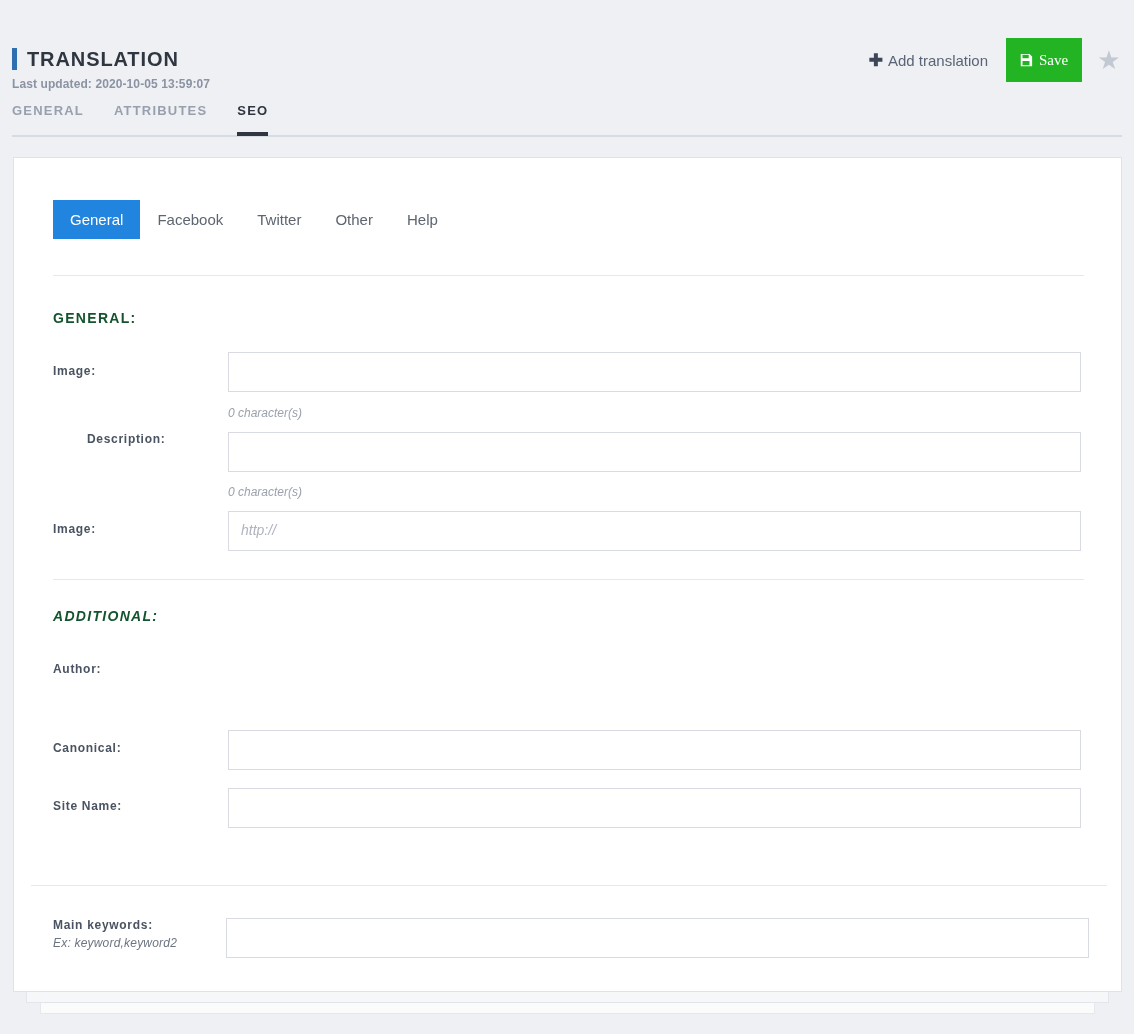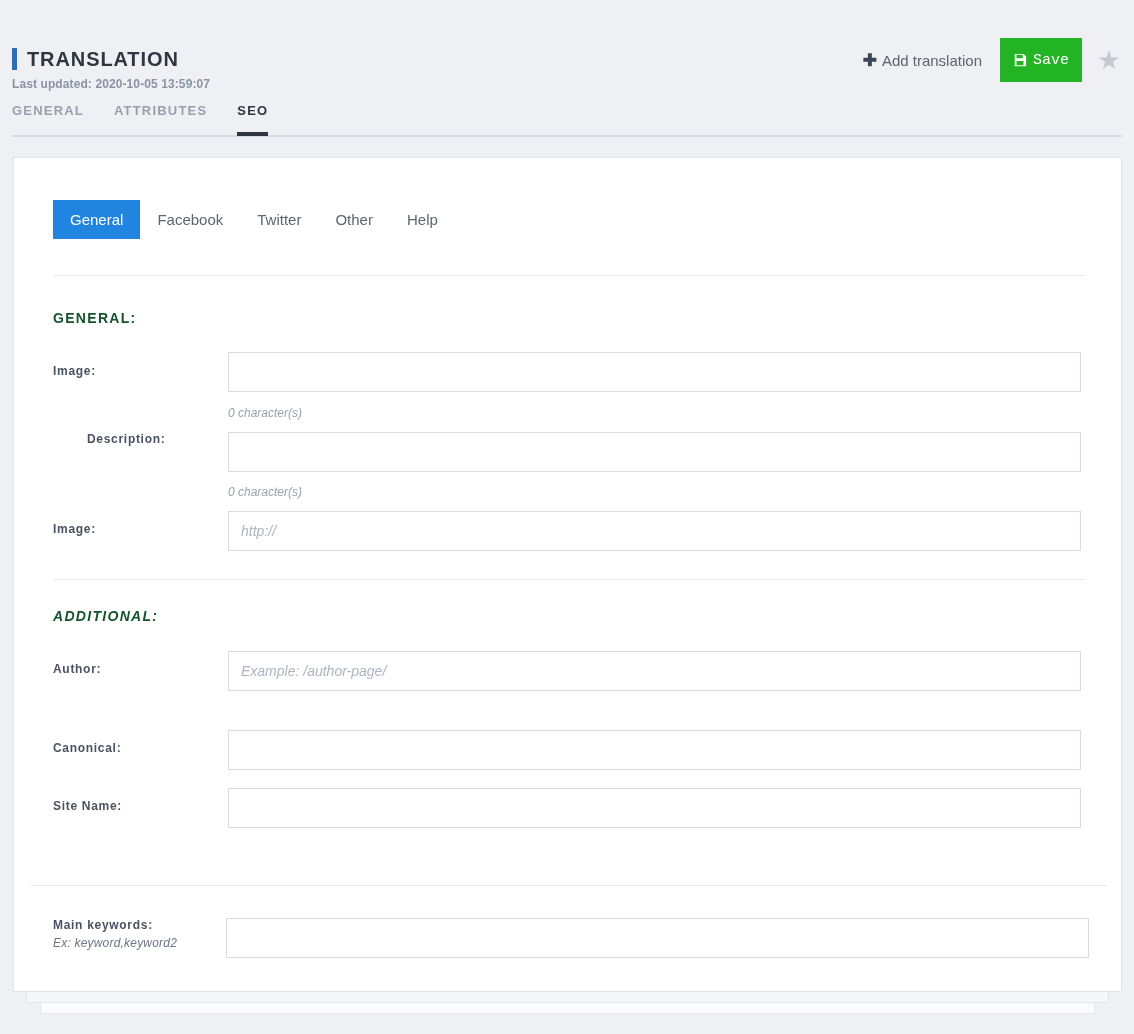--- a/index.html
+++ b/index.html
@@ -81,29 +81,29 @@
   .plus-icon {
     font-size: 17px;
     font-weight: bold;
     color: #3c4657;
     margin-right: 5px;
     line-height: 1;
   }
   .save-btn {
     display: flex;
     align-items: center;
-    justify-content: space-between;
+    justify-content: flex-start;
     background: #22b422;
     color: #ffffff;
     border: none;
     height: 44px;
     min-width: 76px;
     padding: 0 13px;
     font-size: 15px;
-    font-family: Liberation Mono, monospace;
+    font-family: Liberation Serif, serif;
     cursor: pointer;
   }
   .save-icon {
     margin-right: 6px;
     display: inline-flex;
     align-items: center;
   }
   .star-btn {
     margin-left: 14px;
     width: 26px;
@@ -241,21 +241,21 @@
     font-style: italic;
   }
 
   .field-input {
     position: absolute;
     left: 214px;
     width: 853px;
     height: 40px;
     border: 1px solid #d8dce2;
     background: #ffffff;
-    font-size: 16px;
+    font-size: 10px;
     font-family: "Liberation Sans", sans-serif;
     color: #0c4a6e;
     padding: 0 12px;
     outline: none;
   }
   .field-input::placeholder {
     color: #aeb4bf;
     font-style: italic;
     font-size: 14px;
   }
@@ -365,21 +365,20 @@
     <div class="char-count row-desc-count">0 character(s)</div>
 
     <div class="field-label row-image-label">Image:</div>
     <input class="field-input row-image-input" type="text" placeholder="http://" style="">
 
     <div class="divider divider-mid"></div>
 
     <div class="section-title sec-additional">ADDITIONAL:</div>
 
     <div class="field-label row-author-label">Author:</div>
-    <input class="field-input row-author-input" type="text" placeholder="Example: /author-page/" style="">
 
     <div class="field-label row-canonical-label">Canonical:</div>
     <input class="field-input row-canonical-input" type="text" placeholder="" style="">
 
     <div class="field-label row-sitename-label">Site Name:</div>
     <input class="field-input row-sitename-input" type="text" placeholder="" style="">
 
     <div class="divider divider-bot"></div>
 
     <div class="field-label row-keywords-label">Main keywords:</div>

